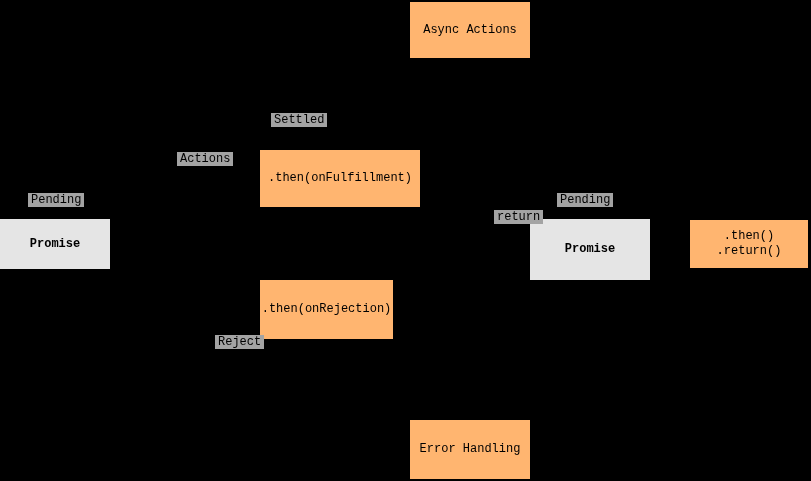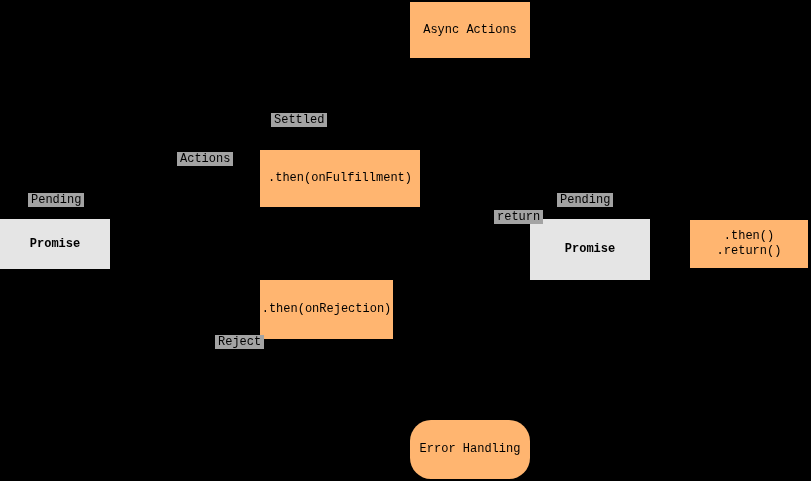--- a/index.html
+++ b/index.html
@@ -32,21 +32,21 @@
   .node.blue   { background: #e5e5e5; }
   .node.bold   { font-weight: bold; }
 
   
   .n-async     { left: 410px; top: 2px;   width: 120px; height: 56px; }
   .n-fulfilled { left: 260px; top: 150px; width: 160px; height: 57px; }
   .n-promise-l { left: 0px;   top: 219px; width: 110px; height: 50px; }
   .n-rejected  { left: 260px; top: 280px; width: 133px; height: 59px; }
   .n-promise-r { left: 530px; top: 219px; width: 120px; height: 61px; }
   .n-thencatch { left: 690px; top: 220px; width: 118px; height: 48px; }
-  .n-error     { left: 410px; top: 420px; width: 120px; height: 59px; border-radius: 21px; }
+  .n-error     { left: 410px; top: 420px; width: 120px; height: 59px; }
 
   .n-rejected .line  { line-height: 21px; }
   .n-thencatch .line { line-height: 15px; }
 
   .edge-label {
     position: absolute;
     background: #a3a3a3;
     color: #000000;
     font-size: 12px;
     line-height: 14px;

